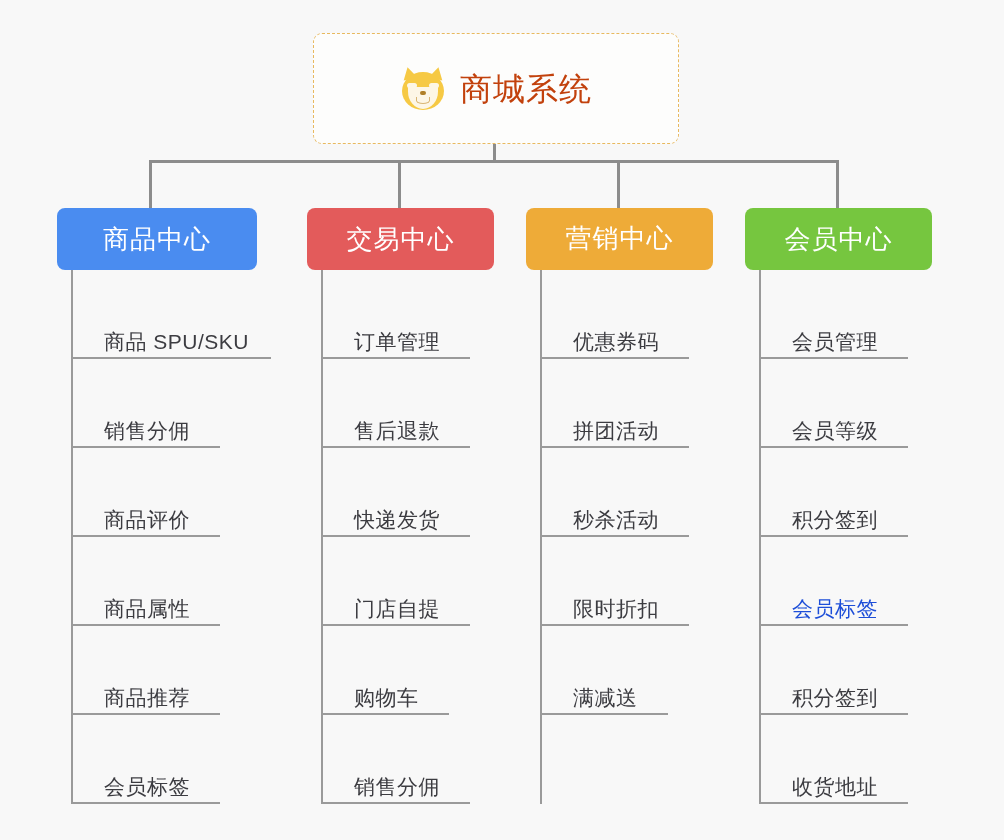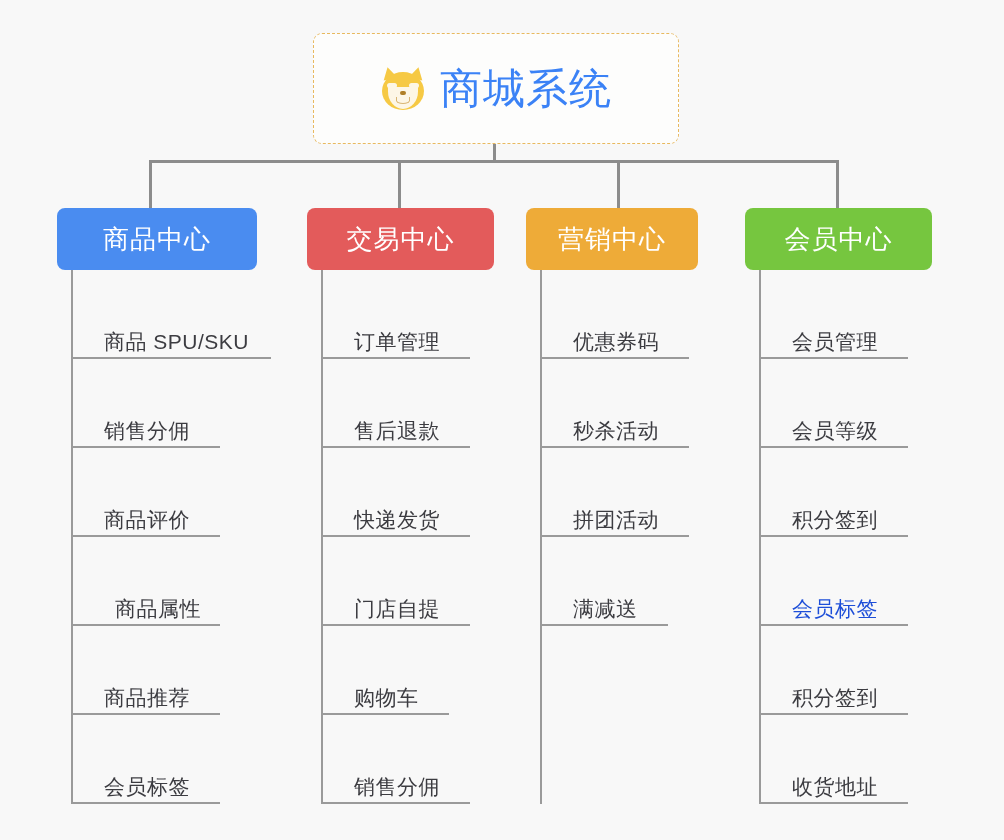--- a/index.html
+++ b/index.html
@@ -34,22 +34,22 @@
     justify-content: center;
     gap: 14px;
   }
   #root-emoji {
     width: 46px;
     height: 46px;
     position: relative;
     flex: 0 0 auto;
   }
   #root-title {
-    font-size: 42px;
-    color: #3b82f6;
+    font-size: 32px;
+    color: #c2410c;
     letter-spacing: 1px;
     line-height: 1;
     white-space: nowrap;
     font-family: Liberation Serif, serif;
   }
 
   
   .shiba-ear {
     position: absolute;
     width: 0; height: 0;
@@ -140,21 +140,21 @@
     display: flex;
     align-items: center;
     justify-content: center;
     color: #ffffff;
     font-size: 26px;
     letter-spacing: 1px;
     line-height: 1;
   }
   .column[data-col="0"] .cat-box { width: 200px; }
   .column[data-col="1"] .cat-box { width: 187px; }
-  .column[data-col="2"] .cat-box { width: 172px; }
+  .column[data-col="2"] .cat-box { width: 187px; font-family: Liberation Serif, serif; }
   .column[data-col="3"] .cat-box { width: 187px; }
 
   
   .leaf-list {
     position: relative;
     margin-left: 14px;
     padding-left: 0;
     margin-top: 0;
   }
   .leaf-spine {
@@ -226,21 +226,21 @@
         </div>
         <div class="leaf-item">
           <span class="leaf-label" style="color: rgb(60, 60, 65);">销售分佣</span>
           <span class="leaf-rule" style="width: 149px; background: rgb(154, 154, 154);"></span>
         </div>
         <div class="leaf-item">
           <span class="leaf-label" style="color: rgb(60, 60, 65);">商品评价</span>
           <span class="leaf-rule" style="width: 149px; background: rgb(154, 154, 154);"></span>
         </div>
         <div class="leaf-item">
-          <span class="leaf-label" style="color: rgb(60, 60, 65); margin-left: 11px;">商品属性</span>
+          <span class="leaf-label" style="color: rgb(60, 60, 65);">商品属性</span>
           <span class="leaf-rule" style="width: 149px; background: rgb(154, 154, 154);"></span>
         </div>
         <div class="leaf-item">
           <span class="leaf-label" style="color: rgb(60, 60, 65);">商品推荐</span>
           <span class="leaf-rule" style="width: 149px; background: rgb(154, 154, 154);"></span>
         </div>
         <div class="leaf-item">
           <span class="leaf-label" style="color: rgb(60, 60, 65);">会员标签</span>
           <span class="leaf-rule" style="width: 149px; background: rgb(154, 154, 154);"></span>
         </div>
@@ -284,25 +284,29 @@
       <div class="cat-box" style="background: rgb(238, 171, 56);">
         <span>营销中心</span>
       </div>
       <div class="leaf-list">
         <div class="leaf-spine" style="height: 534px; background: rgb(154, 154, 154);"></div>
         <div class="leaf-item">
           <span class="leaf-label" style="color: rgb(60, 60, 65);">优惠券码</span>
           <span class="leaf-rule" style="width: 149px; background: rgb(154, 154, 154);"></span>
         </div>
         <div class="leaf-item">
+          <span class="leaf-label" style="color: rgb(60, 60, 65);">拼团活动</span>
+          <span class="leaf-rule" style="width: 149px; background: rgb(154, 154, 154);"></span>
+        </div>
+        <div class="leaf-item">
           <span class="leaf-label" style="color: rgb(60, 60, 65);">秒杀活动</span>
           <span class="leaf-rule" style="width: 149px; background: rgb(154, 154, 154);"></span>
         </div>
         <div class="leaf-item">
-          <span class="leaf-label" style="color: rgb(60, 60, 65);">拼团活动</span>
+          <span class="leaf-label" style="color: rgb(60, 60, 65);">限时折扣</span>
           <span class="leaf-rule" style="width: 149px; background: rgb(154, 154, 154);"></span>
         </div>
         <div class="leaf-item">
           <span class="leaf-label" style="color: rgb(60, 60, 65);">满减送</span>
           <span class="leaf-rule" style="width: 128px; background: rgb(154, 154, 154);"></span>
         </div>
       </div>
     </div>
 
     <div class="column" data-col="3">

